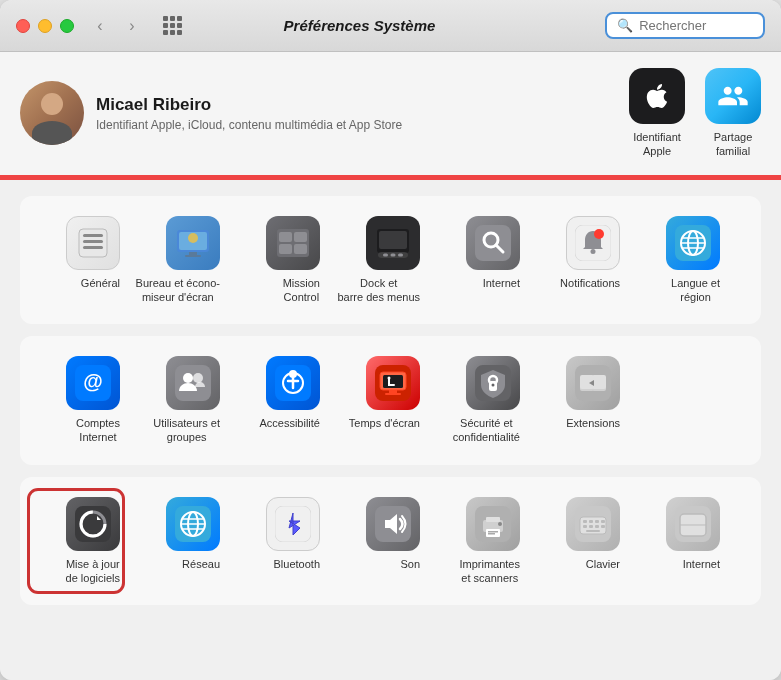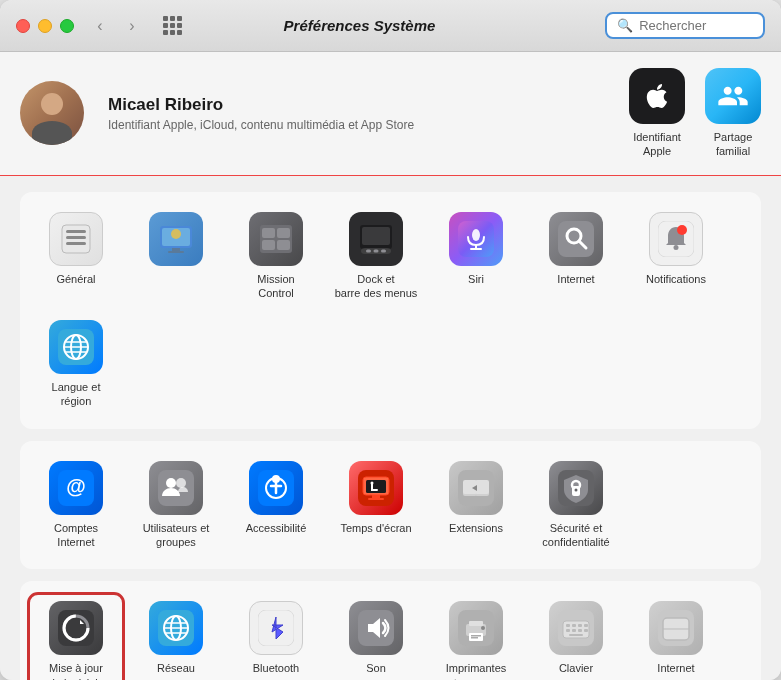--- a/index.html
+++ b/index.html
@@ -114,22 +114,22 @@
     .search-icon-svg {
       color: #888;
       font-size: 13px;
     }
     
     .profile-section {
       background: #f5f5f5;
       padding: 16px 20px;
       display: flex;
       align-items: center;
-      gap: 24px;
-      border-bottom: 1px solid #ef4444;
+      gap: 12px;
+      border-bottom: 5px solid #ef4444;
       flex-shrink: 0;
     }
     .avatar-img {
       width: 64px;
       height: 64px;
       border-radius: 50%;
       background: linear-gradient(135deg, #c4956a 0%, #a07050 50%, #7a5040 100%);
       position: relative;
       overflow: hidden;
     }
@@ -209,21 +209,21 @@
     }
     .icons-grid {
       display: grid;
       grid-template-columns: repeat(auto-fill, 96px);
       justify-content: start;
       gap: 4px;
     }
     .pref-item {
       display: flex;
       flex-direction: column;
-      align-items: center;
+      align-items: flex-end;
       cursor: pointer;
       padding: 8px 4px;
       border-radius: 10px;
       width: 96px;
       gap: 6px;
     }
     .pref-item.selected {
       outline: 3px solid #cc3333;
       outline-offset: -2px;
       border-radius: 10px;
@@ -347,20 +347,21 @@
         <div class="pref-item">
           <div class="icon-box bg-desktop">
             <svg width="36" height="36" viewBox="0 0 36 36">
               <rect x="2" y="5" width="32" height="22" rx="3" fill="#4a88d8"></rect>
               <rect x="4" y="7" width="28" height="18" rx="2" fill="#6aade0"></rect>
               <rect x="14" y="27" width="8" height="3" fill="#5a7a9a"></rect>
               <rect x="10" y="30" width="16" height="2" rx="1" fill="#5a7a9a"></rect>
               <ellipse cx="18" cy="13" rx="5" ry="5" fill="#f0c040" opacity="0.8"></ellipse>
             </svg>
           </div>
+          <div class="pref-label">Bureau et écono-<br>miseur d'écran</div>
         </div>
 
         <div class="pref-item">
           <div class="icon-box bg-mission">
             <svg width="36" height="36" viewBox="0 0 36 36">
               <rect x="2" y="4" width="32" height="28" rx="3" fill="#6e6e73"></rect>
               <rect x="4" y="7" width="13" height="10" rx="2" fill="#8e8e93"></rect>
               <rect x="19" y="7" width="13" height="10" rx="2" fill="#8e8e93"></rect>
               <rect x="4" y="19" width="13" height="10" rx="2" fill="#8e8e93"></rect>
               <rect x="19" y="19" width="13" height="10" rx="2" fill="#8e8e93"></rect>
@@ -376,39 +377,20 @@
               <rect x="4" y="6" width="28" height="18" rx="2" fill="#3a3a3c"></rect>
               <rect x="3" y="27" width="30" height="6" rx="4" fill="#48484a" opacity="0.7"></rect>
               <rect x="8" y="28.5" width="5" height="3" rx="1.5" fill="#8e8e93"></rect>
               <rect x="15.5" y="28.5" width="5" height="3" rx="1.5" fill="#8e8e93"></rect>
               <rect x="23" y="28.5" width="5" height="3" rx="1.5" fill="#8e8e93"></rect>
             </svg>
           </div>
           <div class="pref-label">Dock et<br>barre des menus</div>
         </div>
 
-        <div class="pref-item">
-          <div class="icon-box bg-siri">
-            <svg width="36" height="36" viewBox="0 0 36 36">
-              <defs>
-                <linearGradient id="sg" x1="0%" y1="0%" x2="100%" y2="100%">
-                  <stop offset="0%" stop-color="#d060d0"></stop>
-                  <stop offset="50%" stop-color="#7b5cf5"></stop>
-                  <stop offset="100%" stop-color="#4f9cf8"></stop>
-                </linearGradient>
-              </defs>
-              <rect x="0" y="0" width="36" height="36" rx="8" fill="url(#sg)"></rect>
-              <ellipse cx="18" cy="14" rx="4" ry="6" fill="white" opacity="0.9"></ellipse>
-              <path d="M10 16 Q10 24 18 24 Q26 24 26 16" fill="none" stroke="white" stroke-width="2" stroke-linecap="round"></path>
-              <line x1="18" y1="24" x2="18" y2="28" stroke="white" stroke-width="2" stroke-linecap="round"></line>
-              <line x1="13" y1="28" x2="23" y2="28" stroke="white" stroke-width="2" stroke-linecap="round"></line>
-            </svg>
-          </div>
-          <div class="pref-label">Siri</div>
-        </div>
 
         <div class="pref-item">
           <div class="icon-box bg-spotlight">
             <svg width="36" height="36" viewBox="0 0 36 36">
               <rect x="0" y="0" width="36" height="36" rx="8" fill="#8e8e93"></rect>
               <circle cx="16" cy="15" r="7" fill="none" stroke="white" stroke-width="3"></circle>
               <line x1="21" y1="20" x2="28" y2="27" stroke="white" stroke-width="3" stroke-linecap="round"></line>
             </svg>
           </div>
           <div class="pref-label">Internet</div>
@@ -489,44 +471,44 @@
               <rect x="14" y="25" width="8" height="3" fill="#ff4422"></rect>
               <rect x="10" y="28" width="16" height="2" rx="1" fill="#ff4422"></rect>
               <path d="M14 13 L14 20 L19 20" stroke="white" stroke-width="2" stroke-linecap="round" fill="none"></path>
               <circle cx="14" cy="13" r="1.5" fill="white"></circle>
             </svg>
           </div>
           <div class="pref-label">Temps d'écran</div>
         </div>
 
         <div class="pref-item">
+          <div class="icon-box bg-security">
+            <svg width="36" height="36" viewBox="0 0 36 36">
+              <rect x="0" y="0" width="36" height="36" rx="8" fill="#636366"></rect>
+              <path d="M18 5 L30 10 L30 20 C30 26 24 31 18 33 C12 31 6 26 6 20 L6 10 Z" fill="#8e8e93"></path>
+              <rect x="14" y="16" width="8" height="10" rx="2" fill="white"></rect>
+              <circle cx="18" cy="15" r="4" fill="none" stroke="white" stroke-width="2.5"></circle>
+              <circle cx="18" cy="20" r="1.5" fill="#636366"></circle>
+            </svg>
+          </div>
+          <div class="pref-label">Sécurité et<br>confidentialité</div>
+        </div>
+
+        <div class="pref-item">
           <div class="icon-box bg-extensions">
             <svg width="36" height="36" viewBox="0 0 36 36">
               <rect x="0" y="0" width="36" height="36" rx="8" fill="#b0b0b0"></rect>
               <rect x="5" y="12" width="14" height="14" rx="2" fill="#d0d0d0"></rect>
               <rect x="17" y="12" width="14" height="14" rx="2" fill="#d0d0d0"></rect>
               <rect x="5" y="10" width="14" height="14" rx="2" fill="#e0e0e0"></rect>
               <rect x="17" y="10" width="14" height="14" rx="2" fill="#e0e0e0"></rect>
               <path d="M14 18 L19 15 L19 21 Z" fill="#888"></path>
             </svg>
           </div>
           <div class="pref-label">Extensions</div>
-        </div>
-
-        <div class="pref-item">
-          <div class="icon-box bg-security">
-            <svg width="36" height="36" viewBox="0 0 36 36">
-              <rect x="0" y="0" width="36" height="36" rx="8" fill="#636366"></rect>
-              <path d="M18 5 L30 10 L30 20 C30 26 24 31 18 33 C12 31 6 26 6 20 L6 10 Z" fill="#8e8e93"></path>
-              <rect x="14" y="16" width="8" height="10" rx="2" fill="white"></rect>
-              <circle cx="18" cy="15" r="4" fill="none" stroke="white" stroke-width="2.5"></circle>
-              <circle cx="18" cy="20" r="1.5" fill="#636366"></circle>
-            </svg>
-          </div>
-          <div class="pref-label">Sécurité et<br>confidentialité</div>
         </div>
       </div>
     </div>
 
     <div class="section">
       <div class="icons-grid">
 
         <div class="pref-item selected">
           <div class="icon-box bg-update">
             <svg width="36" height="36" viewBox="0 0 36 36">

